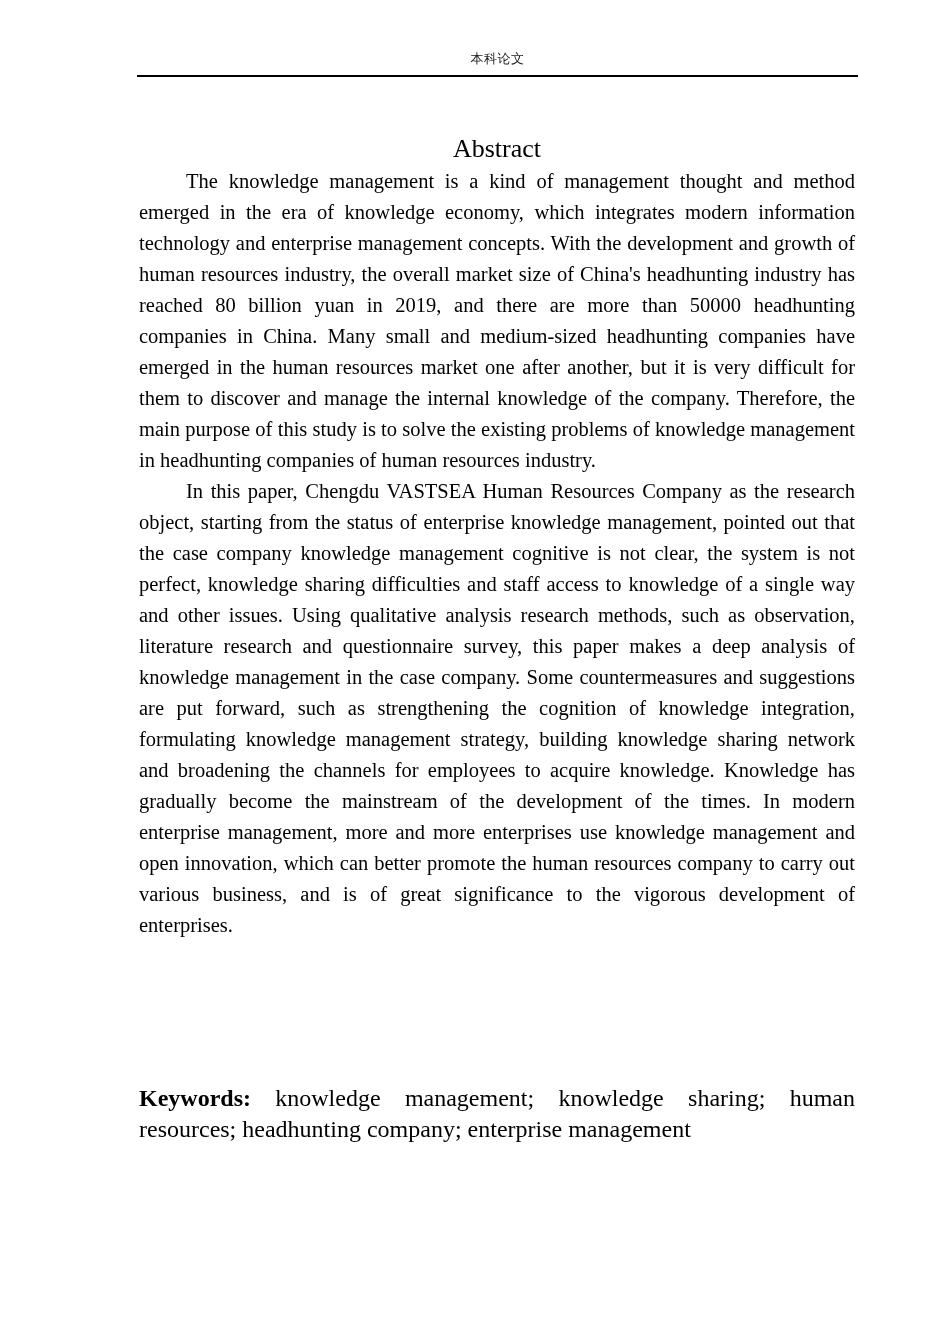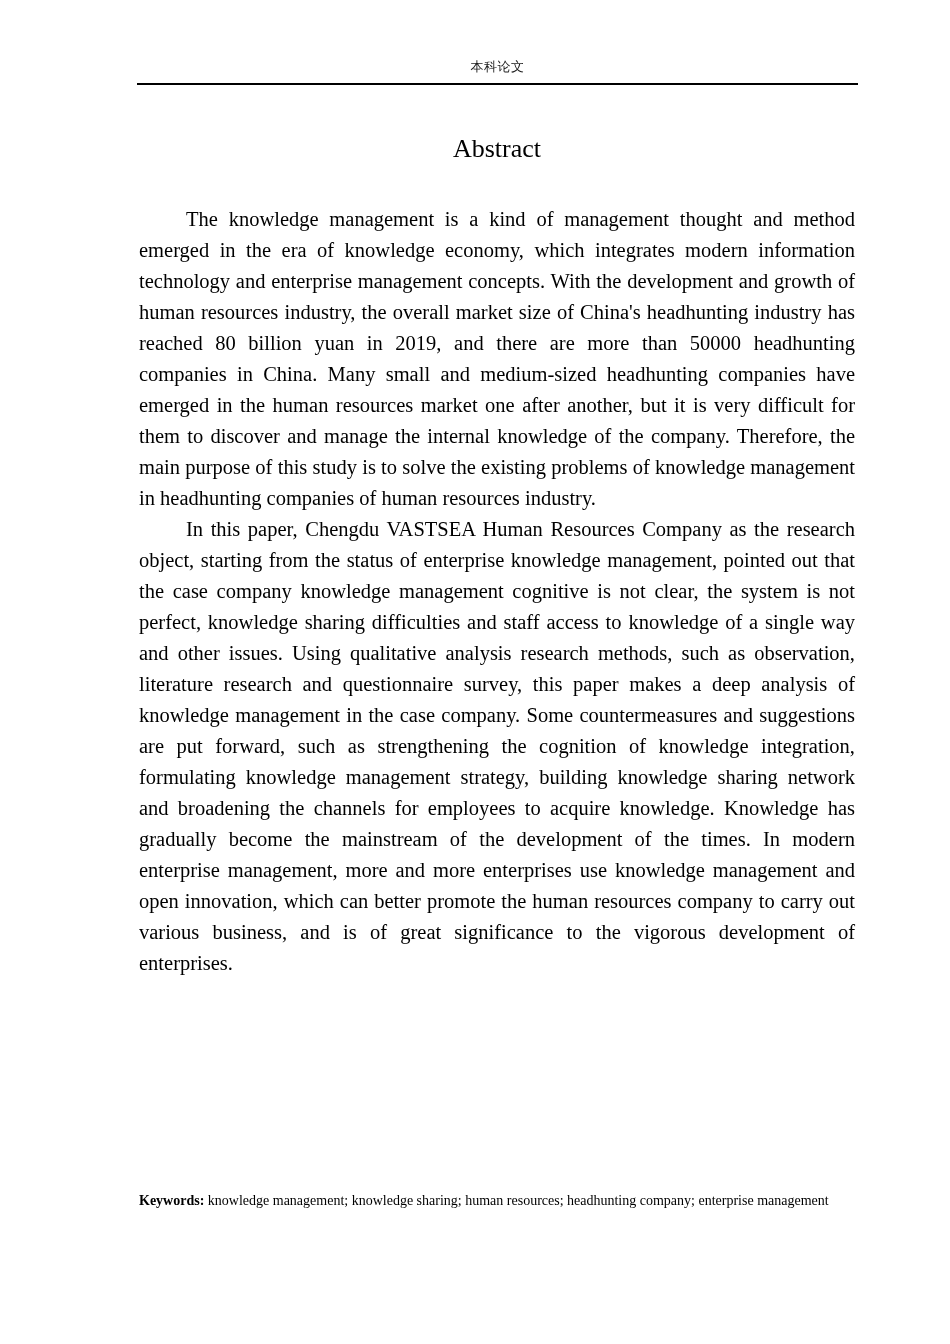--- a/index.html
+++ b/index.html
@@ -16,21 +16,21 @@
     margin: 0 auto;
     overflow: hidden;
     font-family: "Liberation Serif", "DejaVu Serif", serif;
     color: #000000;
   }
 
   
   .page-header {
     position: absolute;
     left: 137px;
-    top: 58px;
+    top: 50px;
     width: 721px;
   }
 
   .page-header-text {
     display: block;
     text-align: center;
     font-family: "DejaVu Sans", "Liberation Sans", sans-serif;
     font-size: 13px;
     line-height: 18px;
     color: #1a1a1a;
@@ -57,43 +57,42 @@
     display: block;
     text-align: center;
     font-size: 26px;
     line-height: 34px;
     font-weight: normal;
     margin: 0;
     padding: 0;
   }
 
   .abstract-paragraphs {
-    margin-top: 38px;
   }
 
   .para {
     display: block;
     text-align: justify;
     text-justify: inter-word;
     font-size: 20.5px;
     line-height: 31px;
     margin: 0;
     text-indent: 47px;
     hyphens: none;
   }
 
   
   .keywords-block {
     position: absolute;
     left: 139px;
-    top: 1185px;
+    top: 1083px;
     width: 716px;
     text-align: justify;
     text-justify: inter-word;
-    font-size: 14px;
+    font-size: 24px;
     line-height: 31px;
   }
 
   .keywords-label {
     font-weight: bold;
   }
 
   .keywords-value {
     font-weight: normal;
   }

